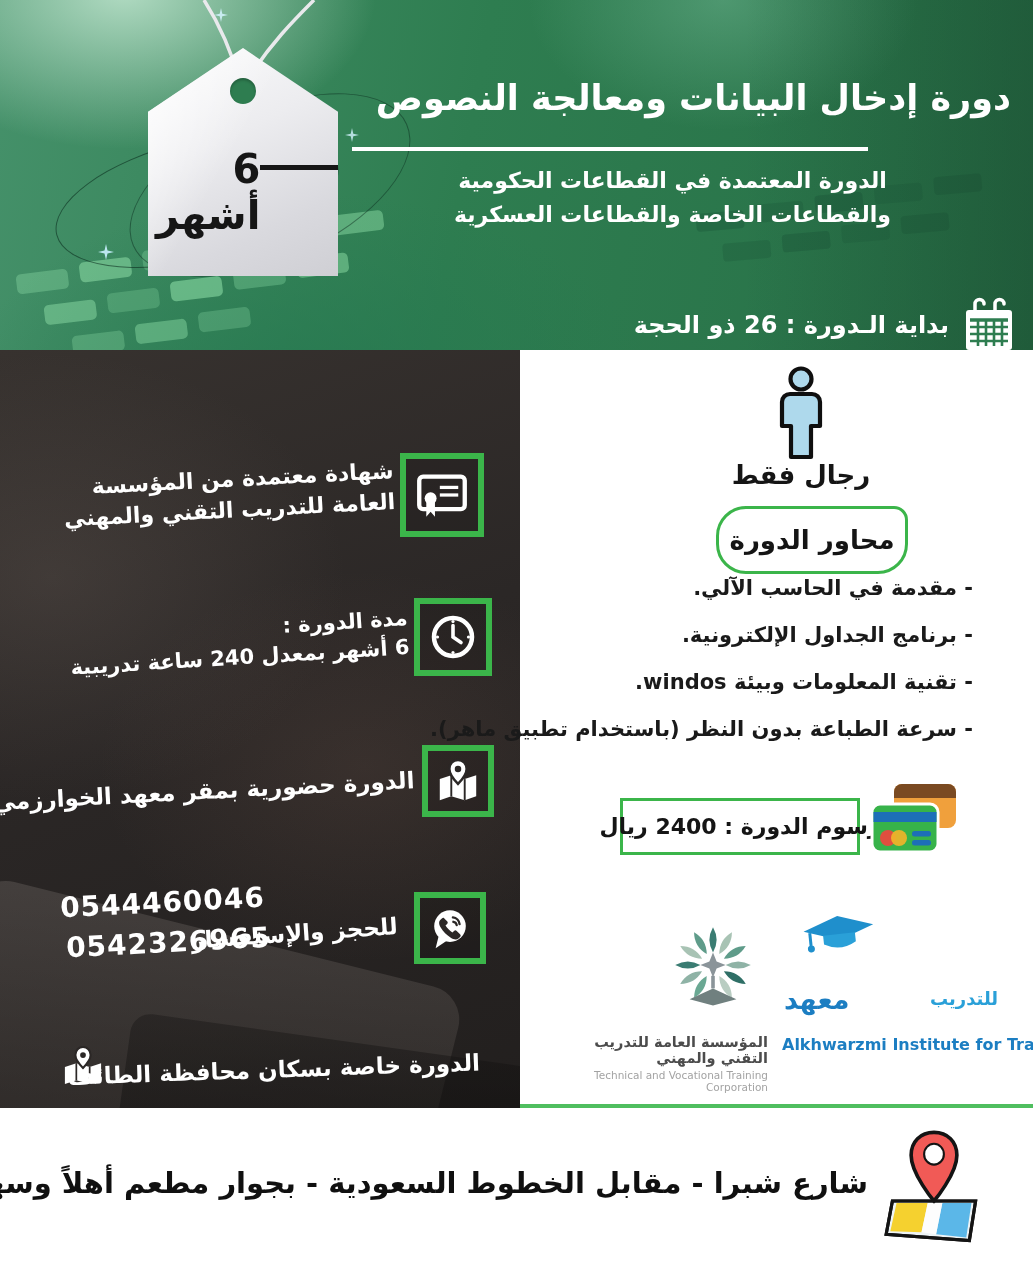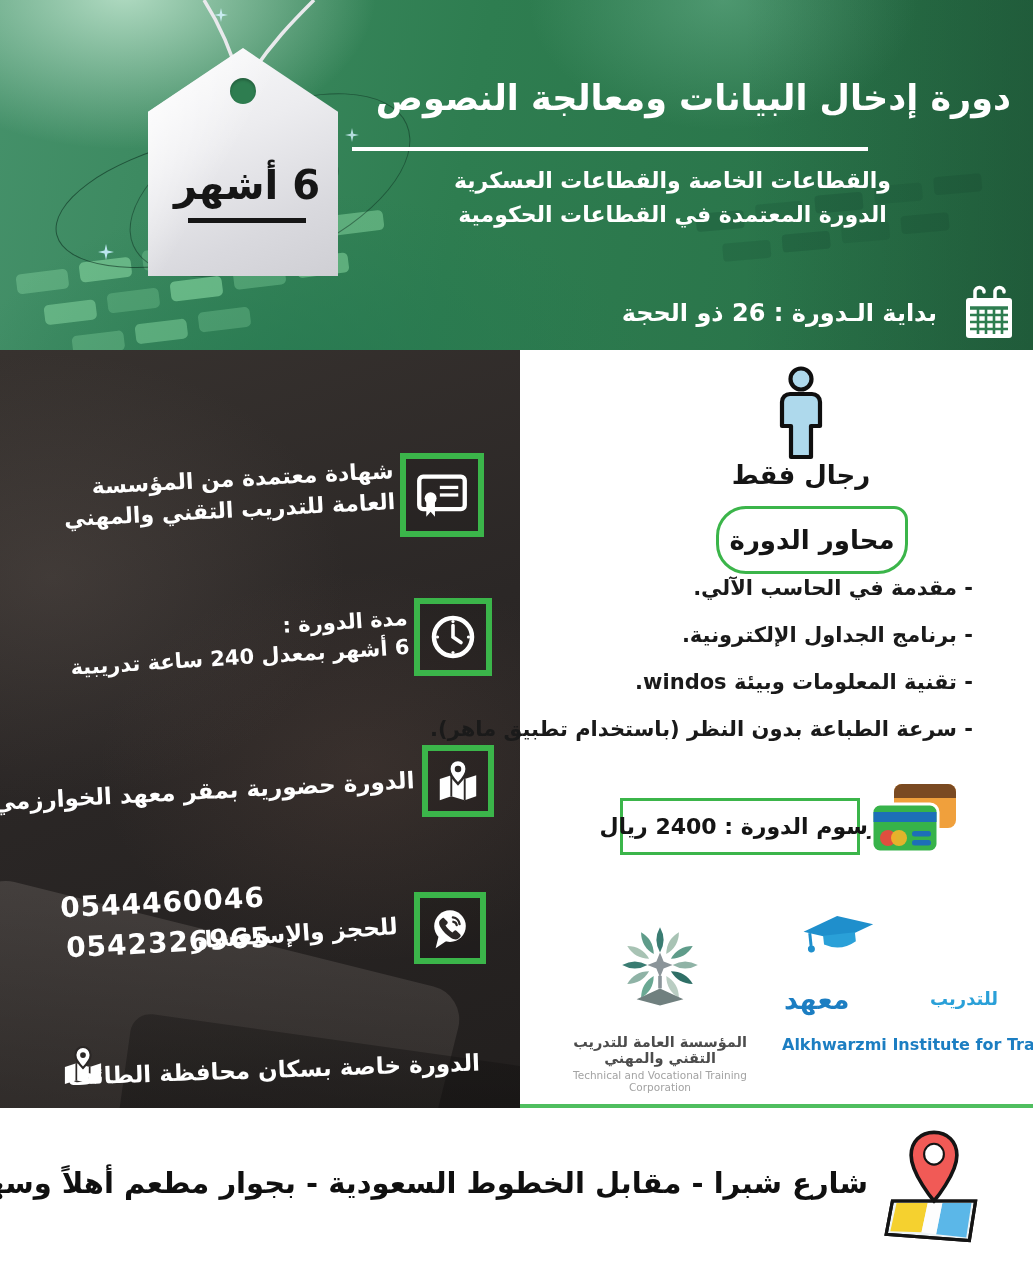--- a/index.html
+++ b/index.html
@@ -25,35 +25,35 @@
       linear-gradient(100deg,#45916a 0%,#2e7d50 45%,#276f46 100%);}
   .header-vignette{position:absolute;inset:0;background:linear-gradient(to left, rgba(15,45,30,.30), rgba(15,45,30,0) 28%);}
   .kb-deco{position:absolute;left:0;top:0;}
   .spark{position:absolute;}
 
   
   .tag-strings{position:absolute;left:178px;top:0;}
   .tag{position:absolute;left:148px;top:48px;width:190px;height:228px;
     clip-path:polygon(50% 0%,100% 28%,100% 100%,0% 100%,0% 28%);
     background:linear-gradient(155deg,#fbfbfc 0%,#ececef 40%,#d9d9de 75%,#cfcfd4 100%);
-    display:flex;flex-direction:column;align-items:center;justify-content:center;padding-left:8px;}
+    display:flex;flex-direction:row;align-items:center;justify-content:center;padding-left:8px;}
   .tag-hole{position:absolute;left:50%;top:30px;transform:translateX(-50%);width:26px;height:26px;border-radius:50%;
     background:var(--header-green,#2e7d50);box-shadow:0 2px 3px rgba(0,0,0,.25) inset;}
   .tag-shine{position:absolute;inset:0;clip-path:polygon(50% 0%,100% 28%,100% 100%,0% 100%,0% 28%);
     background:linear-gradient(120deg,rgba(255,255,255,.75) 10%,rgba(255,255,255,0) 45%);}
   .tag-text{position:relative;margin-top:60px;font-size:40px;font-weight:800;color:#161616;}
   .tag-underline{position:relative;margin-top:10px;width:118px;height:5px;background:#161616;}
   .ring{position:absolute;border:1.6px solid rgba(8,38,26,.55);border-radius:50%;}
   .ring1{left:52px;top:140px;width:290px;height:120px;transform:rotate(-14deg);}
   .ring2{left:120px;top:110px;width:300px;height:150px;transform:rotate(-24deg);border-color:rgba(8,38,26,.45);}
 
   .title{position:absolute;right:22px;top:78px;font-size:35px;font-weight:800;color:#fff;white-space:nowrap;letter-spacing:-.5px;}
   .title-underline{position:absolute;left:352px;top:147px;width:516px;height:4px;background:#fff;}
   .subtitle{position:absolute;left:420px;top:164px;width:505px;text-align:center;font-size:22px;font-weight:700;color:#fff;line-height:1.55;}
-  .date-row{position:absolute;right:16px;top:284px;display:flex;align-items:center;gap:24px;}
+  .date-row{position:absolute;right:16px;top:296px;display:flex;align-items:center;gap:12px;}
   .date-text{font-size:24px;font-weight:800;color:#fff;white-space:nowrap;}
 
   
   .dark-panel{position:absolute;left:0;top:350px;width:520px;height:758px;overflow:hidden;color:#fff;
     background:
       radial-gradient(ellipse 420px 320px at 10% 30%, rgba(125,112,105,.22), rgba(125,112,105,0) 70%),
       radial-gradient(ellipse 380px 280px at 70% 55%, rgba(140,105,90,.16), rgba(140,105,90,0) 70%),
       linear-gradient(160deg,#37322f 0%,#2b2726 45%,#221f1e 100%);}
   .laptop-edge{position:absolute;left:-60px;top:580px;width:500px;height:280px;border-radius:34px;
     background:linear-gradient(170deg,#7b7470 0%,#4a4440 60%,#33302e 100%);opacity:.33;transform:rotate(14deg);}
@@ -79,21 +79,21 @@
   .light-panel{position:absolute;left:520px;top:350px;width:513px;height:758px;background:#fff;border-bottom:4px solid var(--separator-green,#4fbe5f);}
   .person{position:absolute;left:250px;top:16px;}
   .audience{position:absolute;left:131px;top:110px;width:300px;text-align:center;font-size:26px;font-weight:800;color:#151515;}
   .topics-pill{position:absolute;left:196px;top:156px;width:192px;height:68px;border:3.5px solid var(--accent-green,#3bb54a);
     border-radius:30px 14px 30px 30px;display:flex;align-items:center;justify-content:center;font-size:26px;font-weight:700;color:#151515;}
   .topics-list{position:absolute;right:60px;top:226px;list-style:none;text-align:right;direction:rtl;}
   .topics-list li{font-size:21px;font-weight:700;color:#1a1a1a;margin-bottom:23px;white-space:nowrap;}
   .fee-box{position:absolute;left:100px;top:448px;width:240px;height:57px;border:3.5px solid var(--accent-green,#3bb54a);
     display:flex;align-items:center;justify-content:center;font-size:22px;font-weight:800;color:#151515;direction:rtl;white-space:nowrap;}
   .cards-icon{position:absolute;left:348px;top:430px;}
-  .tvtc{position:absolute;left:32px;top:570px;width:216px;text-align:center;}
+  .tvtc{position:absolute;left:32px;top:570px;width:216px;text-align:right;}
   .tvtc-ar{font-size:14.5px;font-weight:700;color:#4c4c4c;direction:rtl;margin-top:2px;}
   .tvtc-en{font-size:10.5px;color:#a3a3a3;margin-top:3px;}
   .alk{position:absolute;left:262px;top:562px;width:244px;height:150px;}
   .alk-cap{position:absolute;left:18px;top:0;transform:rotate(-6deg);}
   .alk-word{position:absolute;right:0;top:22px;font-size:52px;font-weight:800;color:var(--logo-blue,#2aa0d8);line-height:1;direction:rtl;}
   .alk-prefix{position:absolute;left:2px;top:72px;font-size:27px;font-weight:800;color:var(--logo-blue-dark,#1c7ec2);direction:rtl;}
   .alk-suffix{position:absolute;right:28px;top:76px;font-size:18px;font-weight:800;color:var(--logo-blue,#2aa0d8);direction:rtl;}
   .alk-en{position:absolute;left:0;bottom:8px;width:100%;text-align:center;font-size:16px;font-weight:700;color:var(--logo-blue-dark,#1c7ec2);white-space:nowrap;}
 
   
@@ -161,22 +161,22 @@
     <div class="tag">
       <div class="tag-shine"></div>
       <div class="tag-hole"></div>
       <div class="tag-text" dir="rtl">6 أشهر</div>
       <div class="tag-underline"></div>
     </div>
 
     <div class="title" dir="rtl">دورة إدخال البيانات ومعالجة النصوص</div>
     <div class="title-underline"></div>
     <div class="subtitle" dir="rtl">
+      <div>الدورة المعتمدة في القطاعات الحكومية</div>
       <div>والقطاعات الخاصة والقطاعات العسكرية</div>
-      <div>الدورة المعتمدة في القطاعات الحكومية</div>
     </div>
 
     <div class="date-row">
       <span class="date-text" dir="rtl">بداية الـدورة : 26 ذو الحجة</span>
       <svg width="56" height="58" viewBox="0 0 56 58">
         <path d="M14 14 v-6 a4.5 4.5 0 0 1 9 0" stroke="#fff" stroke-width="3.5" fill="none" stroke-linecap="round"></path>
         <path d="M34 14 v-6 a4.5 4.5 0 0 1 9 0" stroke="#fff" stroke-width="3.5" fill="none" stroke-linecap="round"></path>
         <rect x="5" y="14" width="46" height="40" rx="3" fill="#fff"></rect>
         <g stroke="#2e7d50" stroke-width="2.6">
           <line x1="9" y1="24" x2="47" y2="24" stroke-width="3.4"></line>

